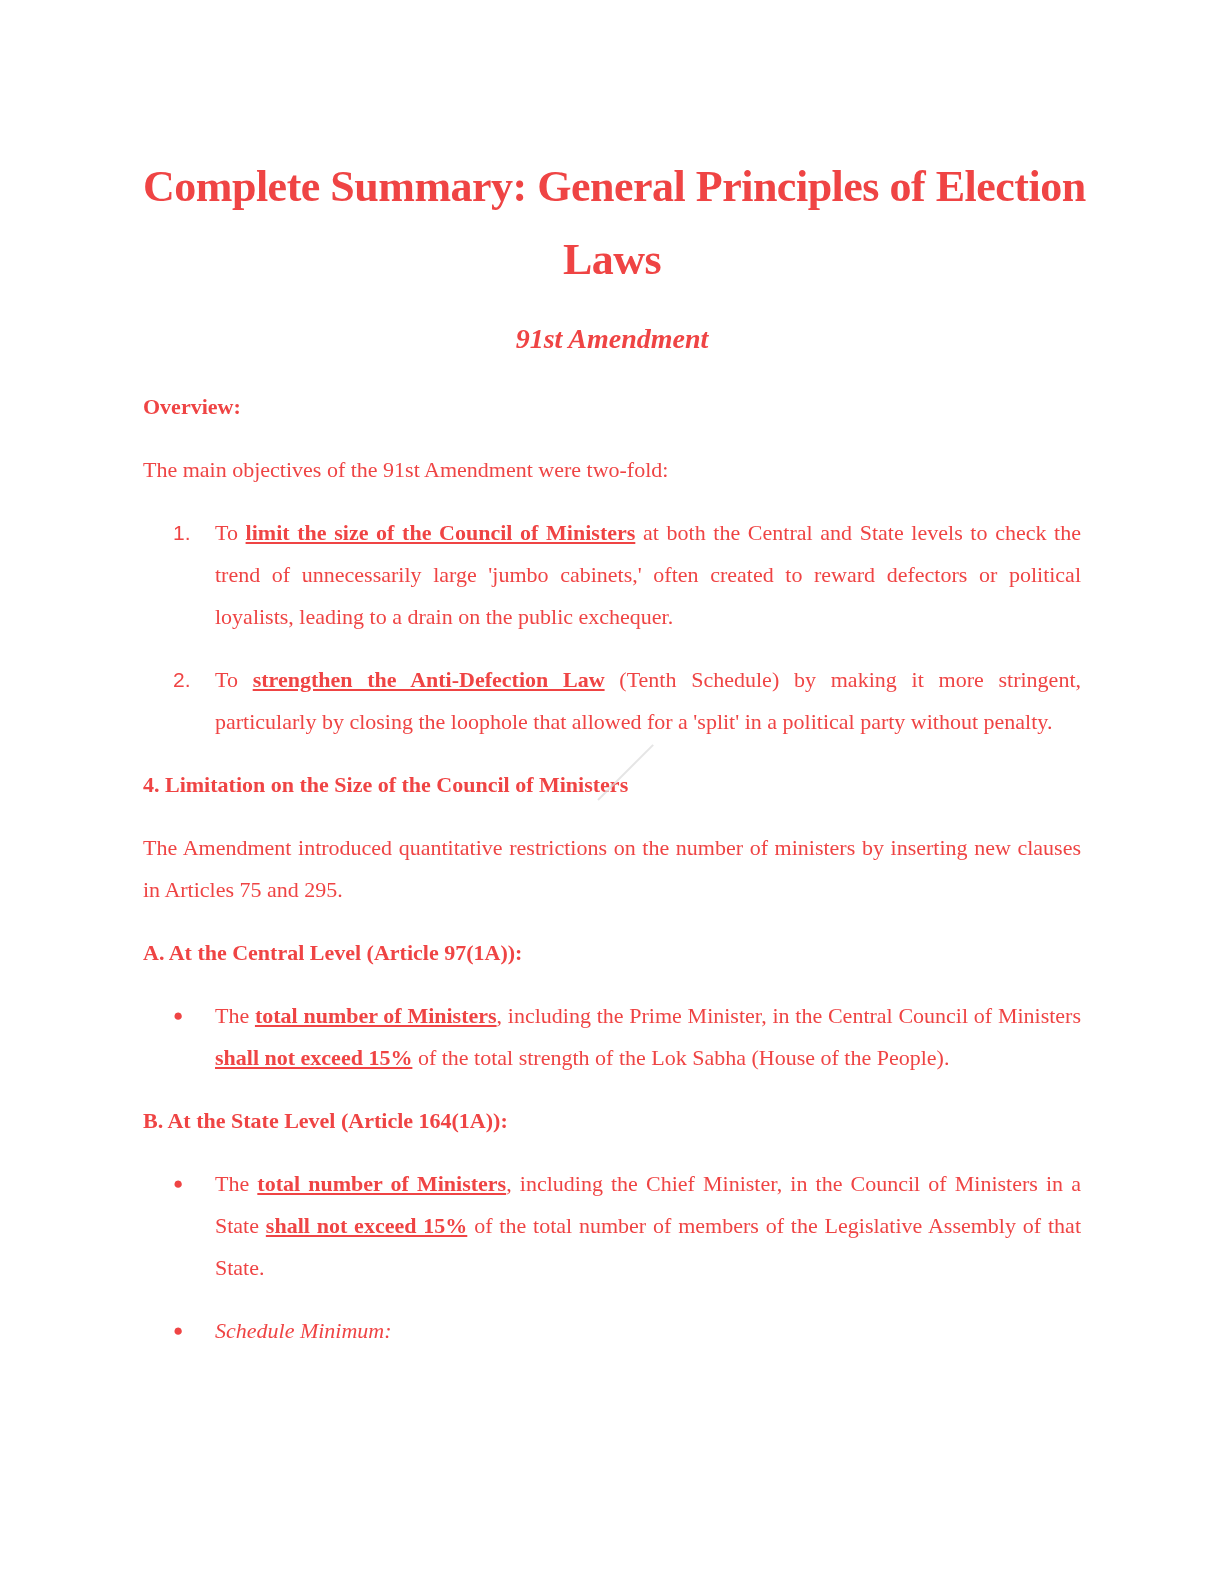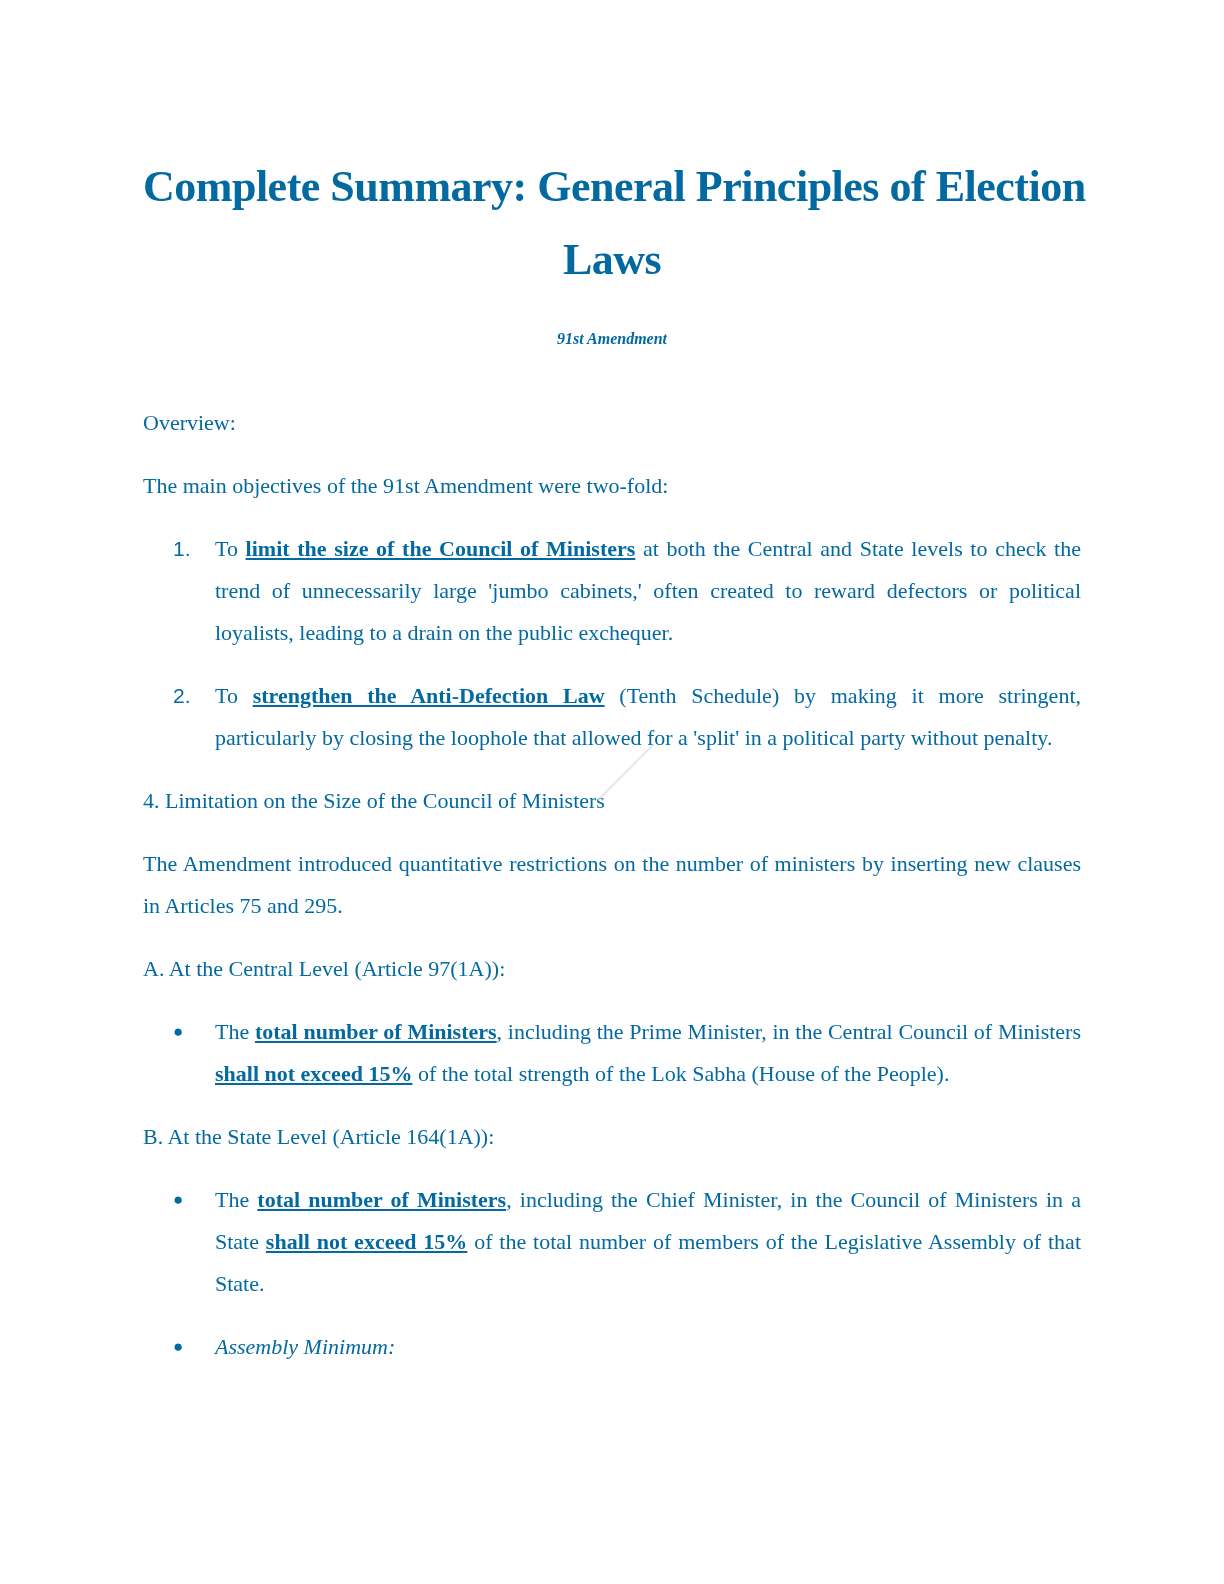--- a/index.html
+++ b/index.html
@@ -9,43 +9,43 @@
   }
   .page {
     position: relative;
     width: 1224px;
     height: 1584px;
     background: #ffffff;
     box-sizing: border-box;
     padding: 150px 143px 0 143px;
     overflow: hidden;
     font-family: "Liberation Serif", serif;
-    color: #0369a1;
+    color: #ef4444;
   }
   .title-line {
     font-size: 44px;
     line-height: 73px;
     font-weight: bold;
     text-align: center;
     white-space: nowrap;
     letter-spacing: -0.5px;
   }
   .subtitle {
-    font-size: 16px;
+    font-size: 28px;
     line-height: 34px;
     font-weight: bold;
     font-style: italic;
     text-align: center;
     margin-top: 26px;
-    margin-bottom: 46px;
+    margin-bottom: 30px;
   }
   .heading {
     font-size: 22px;
     line-height: 42px;
-    font-weight: normal;
+    font-weight: bold;
     margin: 0 0 21px 0;
   }
   .para {
     font-size: 22px;
     line-height: 42px;
     margin: 8px 0 21px 0;
     text-align: justify;
   }
   .list {
     margin: 0;
@@ -136,19 +136,19 @@
 
   <div class="heading">B. At the State Level (Article 164(1A)):</div>
 
   <ul class="list">
     <li class="list-item">
       <span class="bullet-marker">●</span>
       <span><span>The </span><b>total number of Ministers</b><span>, including the Chief Minister, in the Council of Ministers in a State </span><b>shall not exceed 15%</b><span> of the total number of members of the Legislative Assembly of that State.</span></span>
     </li>
     <li class="list-item">
       <span class="bullet-marker">●</span>
-      <span class="italic">Assembly Minimum:</span>
+      <span class="italic">Schedule Minimum:</span>
     </li>
   </ul>
 
   <div class="scan-artifact"></div>
 
 </div>
 
 </body></html>

